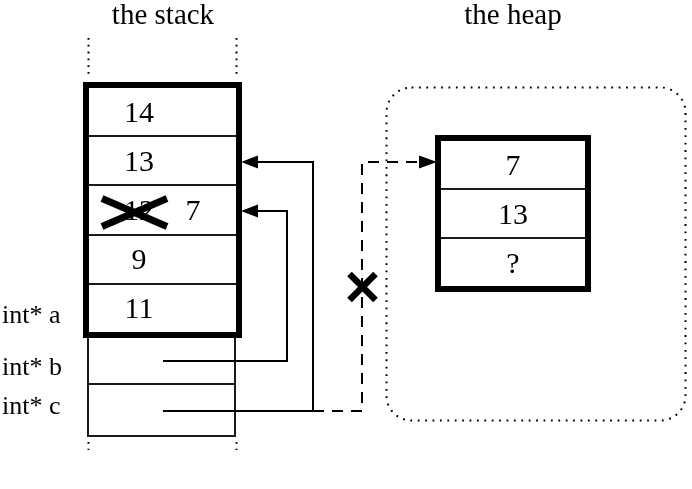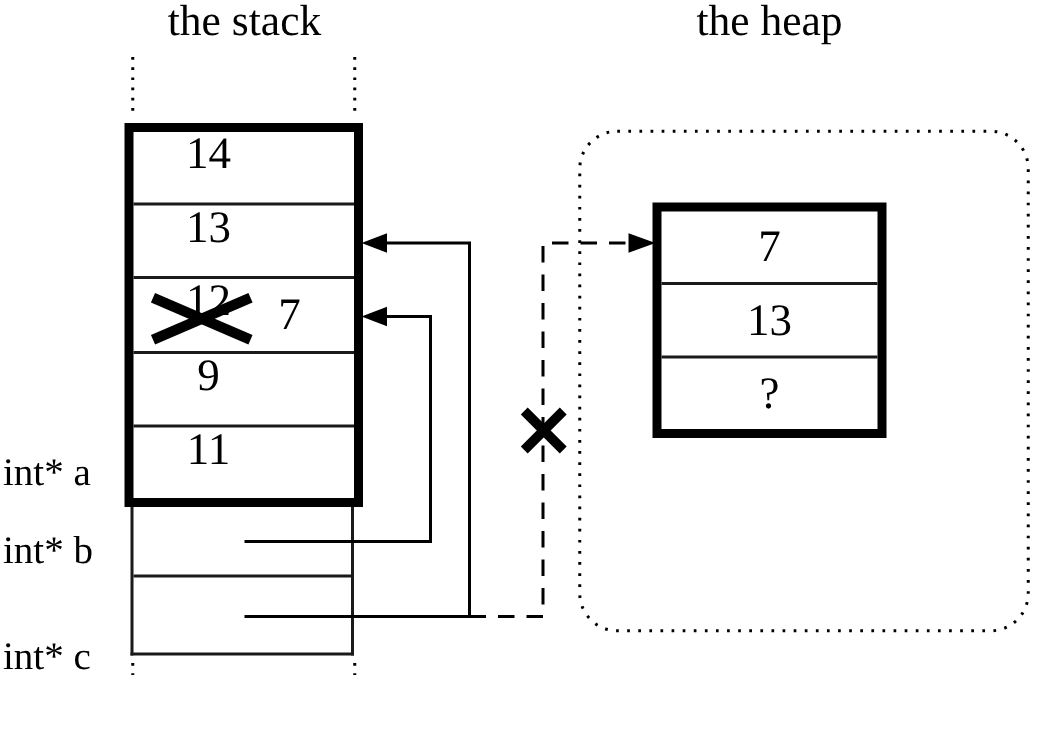--- a/index.html
+++ b/index.html
@@ -22,21 +22,21 @@
 
   
   .stack-box{
     position:absolute;left:83px;top:82px;width:159px;height:256px;
     box-sizing:border-box;border:6px solid #000;
     display:flex;flex-direction:column;
   }
   .stack-box .cell{
     position:relative;flex:1;
     border-bottom:2px solid #1a1a1a;
-    display:flex;align-items:flex-start;
+    display:flex;align-items:center;
   }
   .stack-box .cell:last-child{border-bottom:none;}
   .cell-num{
     display:block;width:100px;text-align:center;
     font-size:30px;line-height:30px;
   }
   .cell-newval{
     position:absolute;left:89px;top:0;bottom:0;width:30px;
     display:flex;align-items:center;justify-content:center;
     font-size:30px;
@@ -50,21 +50,21 @@
   }
   .ptr-row-b{height:47px;border-bottom:2px solid #1a1a1a;box-sizing:border-box;}
   .ptr-row-c{height:50px;box-sizing:border-box;}
 
   .ptr-label{
     position:absolute;left:2px;width:80px;height:28px;line-height:28px;
     font-size:26px;text-align:left;
   }
   .lbl-a{top:301px;}
   .lbl-b{top:353px;}
-  .lbl-c{top:424px;}
+  .lbl-c{top:392px;}
 
   
   .heap-box{
     position:absolute;left:435px;top:135px;width:156px;height:157px;
     box-sizing:border-box;border:6px solid #000;
     display:flex;flex-direction:column;
   }
   .heap-box .cell{
     flex:1;border-bottom:2px solid #1a1a1a;
     display:flex;align-items:center;justify-content:center;

